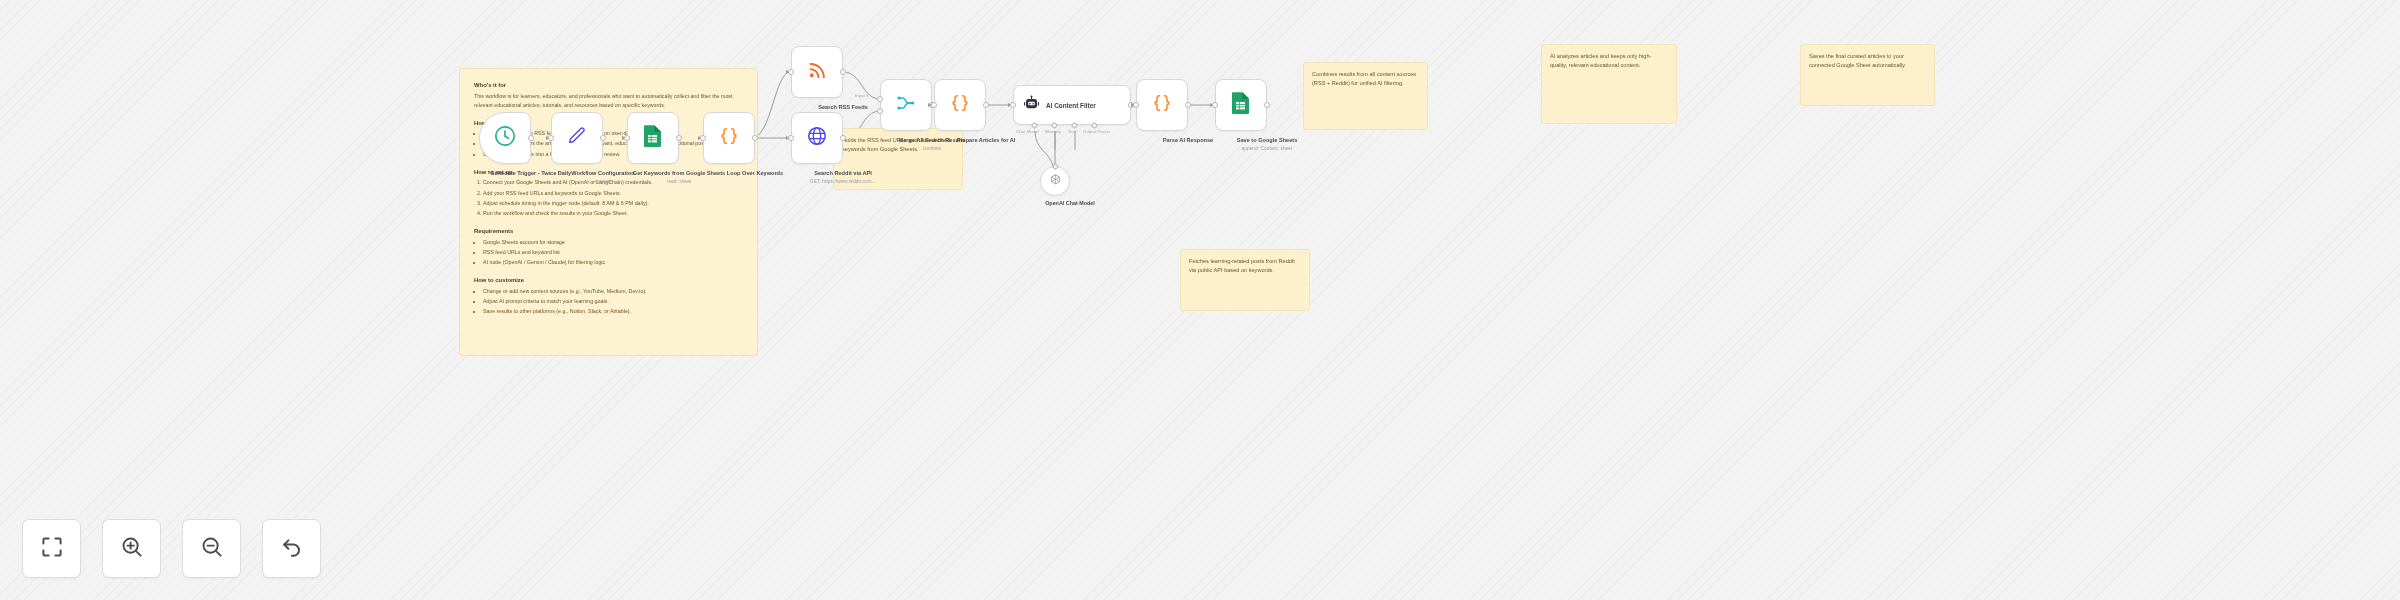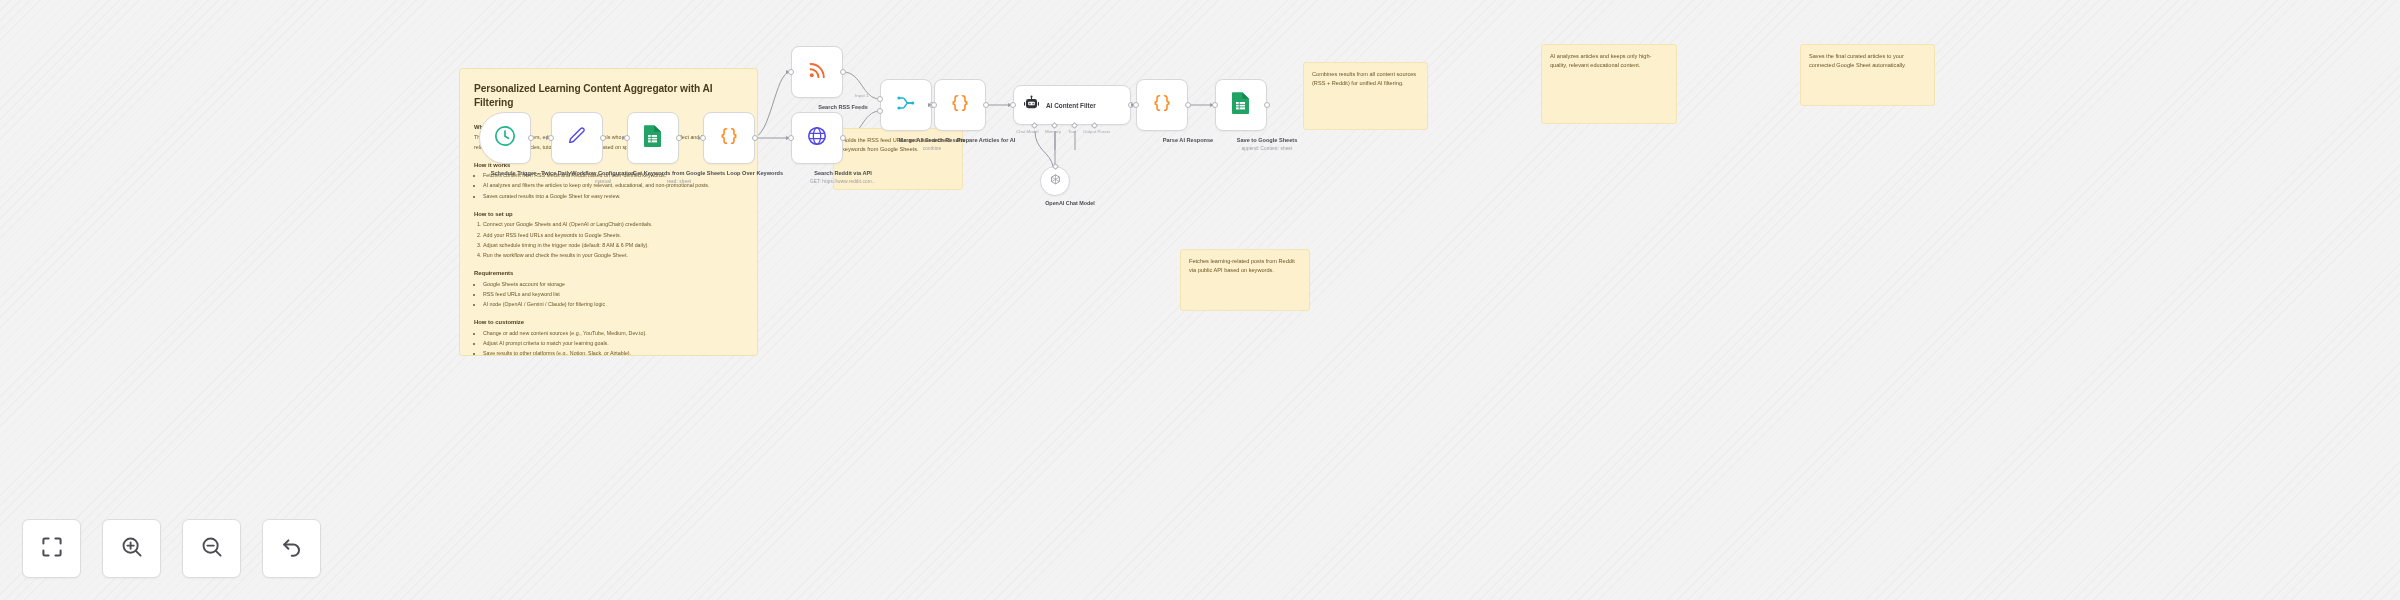--- a/index.html
+++ b/index.html
@@ -178,21 +178,20 @@
       <line x1="1185" y1="105" x2="1215" y2="105"></line>
 
       <path d="M1055,131 L1055,166" stroke-dasharray="0"></path>
       <path d="M1035,131 C1035,150 1050,152 1053,166"></path>
       <path d="M1075,131 L1075,150"></path>
       <path d="M1055,131 L1055,150"></path>
     </g>
   </svg>
 
   <div class="note" id="doc-note">
-    <div class="doc-title">Personalized Learning Content Aggregator with AI Filtering</div>
 
     <h4>Who's it for</h4>
     <p>This workflow is for learners, educators, and professionals who want to automatically collect and filter the most relevant educational articles, tutorials, and resources based on specific keywords.</p>
 
     <h4>How it works</h4>
     <ul>
       <li>Fetches content from RSS feeds and Reddit based on user-defined keywords.</li>
       <li>AI analyzes and filters the articles to keep only relevant, educational, and non-promotional posts.</li>
       <li>Saves curated results into a Google Sheet for easy review.</li>
     </ul>

